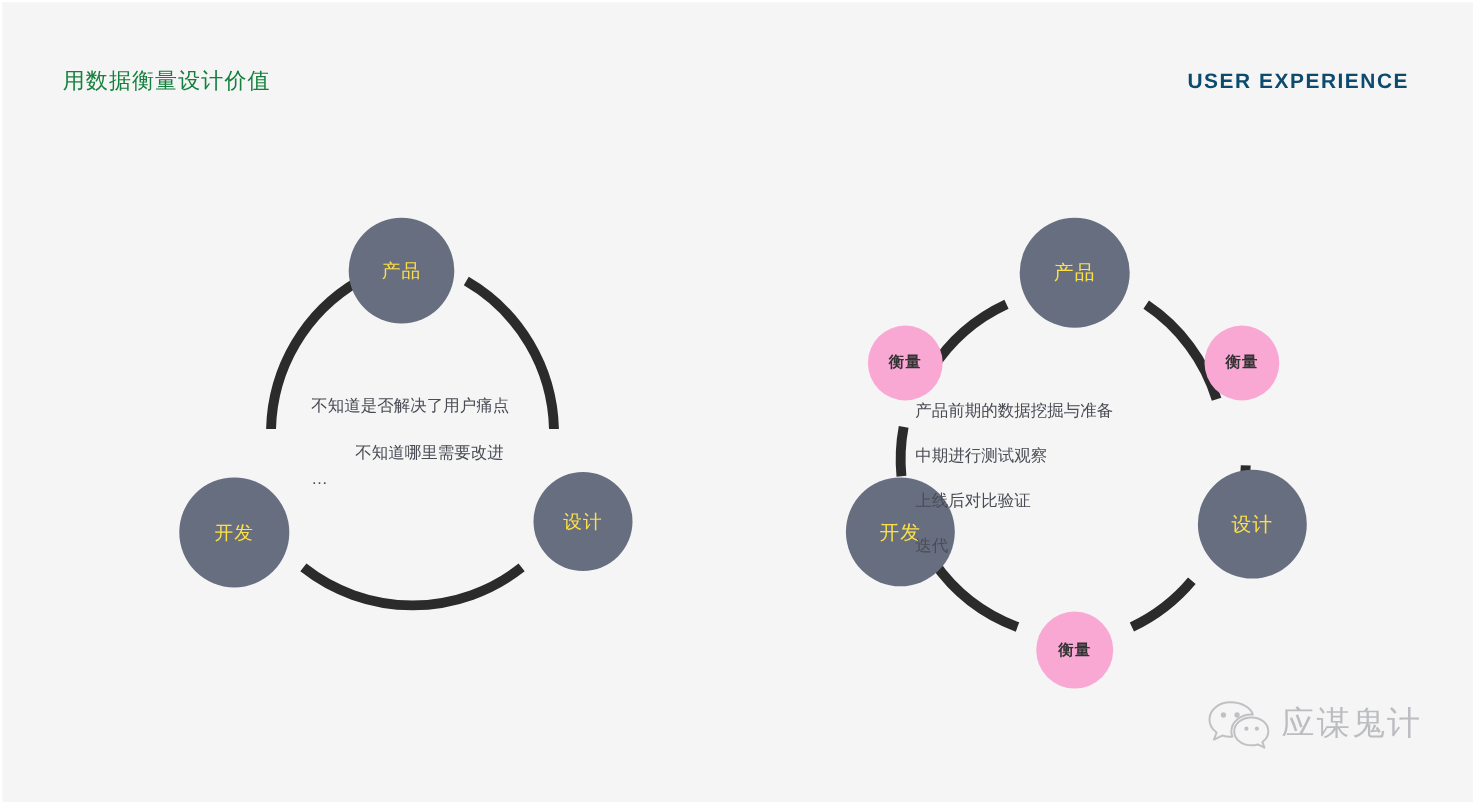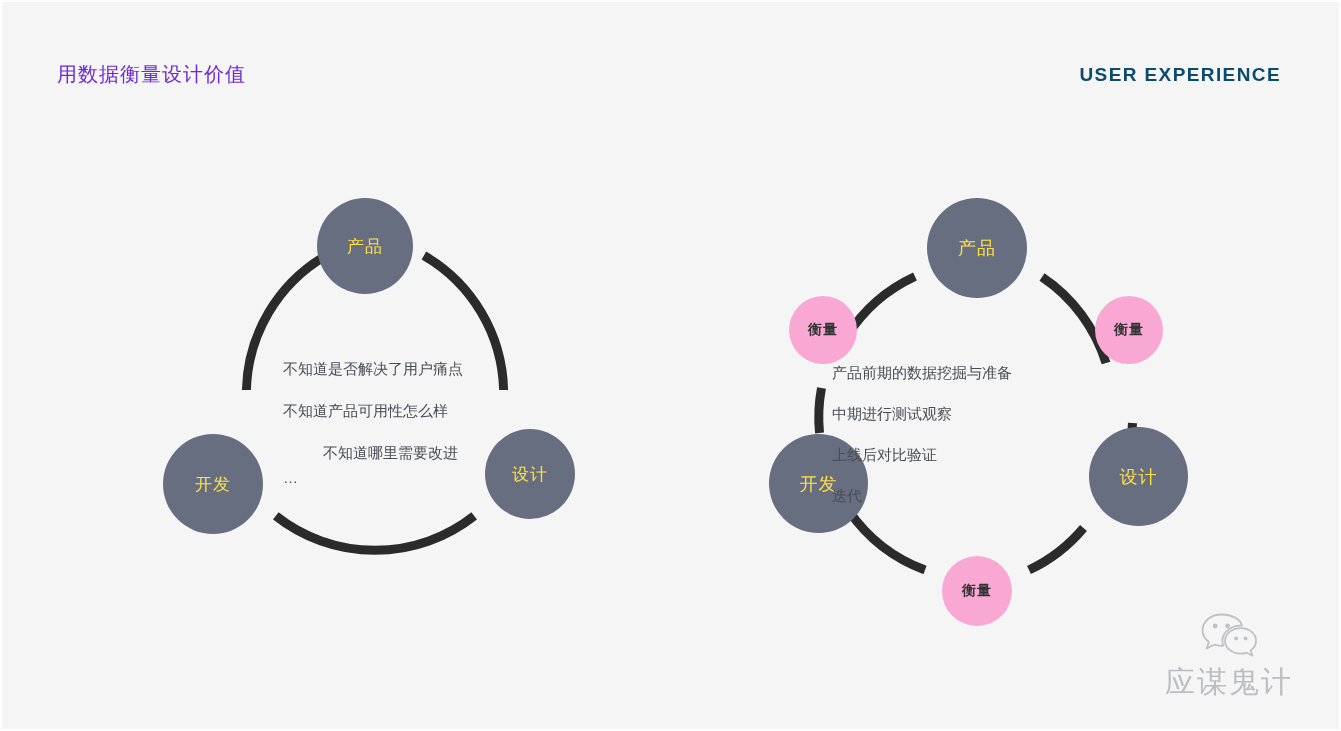--- a/index.html
+++ b/index.html
@@ -24,21 +24,21 @@
     overflow: hidden;
   }
 
   
   .slide-title {
     position: absolute;
     left: 55px;
     top: 58px;
     font-size: 20px;
     line-height: 28px;
-    color: #6d28d9;
+    color: #15803d;
     letter-spacing: 1px;
     white-space: nowrap;
   }
   .slide-kicker {
     position: absolute;
     right: 58px;
     top: 59px;
     font-size: 19px;
     line-height: 28px;
     font-weight: bold;
@@ -91,26 +91,25 @@
   }
   .center-text .line {
     white-space: nowrap;
     margin: 0;
   }
 
   
   .watermark {
     position: absolute;
     right: 46px;
-    bottom: 32px;
+    bottom: 48px;
     display: flex;
     align-items: center;
     gap: 10px;
     opacity: 0.55;
-    flex-direction: column;
   }
   .watermark .wm-text {
     font-family: "DejaVu Serif", "Liberation Serif", serif;
     font-size: 30px;
     color: #8e9097;
     letter-spacing: 2px;
     line-height: 1;
     white-space: nowrap;
   }
   .watermark svg { display: block; }
@@ -142,21 +141,20 @@
     <div class="node gray" style="left:330px; top:241px; width:90px; height:90px; font-size:17px;">
       <span>设计</span>
     </div>
 
     <div class="node gray" style="left:8px; top:246px; width:100px; height:100px; font-size:17px;">
       <span>开发</span>
     </div>
 
     <div class="center-text left-block" style="left:128px; top:172px; width:215px;">
       <p class="line" style="margin-bottom:23px;">不知道是否解决了用户痛点</p>
-      <p class="line" style="margin-bottom:23px;">不知道产品可用性怎么样</p>
       <p class="line" style="margin-bottom:6px;margin-left:40px;">不知道哪里需要改进</p>
       <p class="line">…</p>
     </div>
   </div>
 
   <div class="diagram" id="right-diagram" style="left:755px; top:186px; width:440px; height:450px;">
 
     <svg class="arcs" width="440" height="450" viewBox="0 0 440 450">
 
       <path d="M 285.0 89.0 A 160 160 0 0 1 349.0 175.0" fill="none" stroke="#2b2b2b" stroke-width="9" stroke-linecap="butt"></path>

